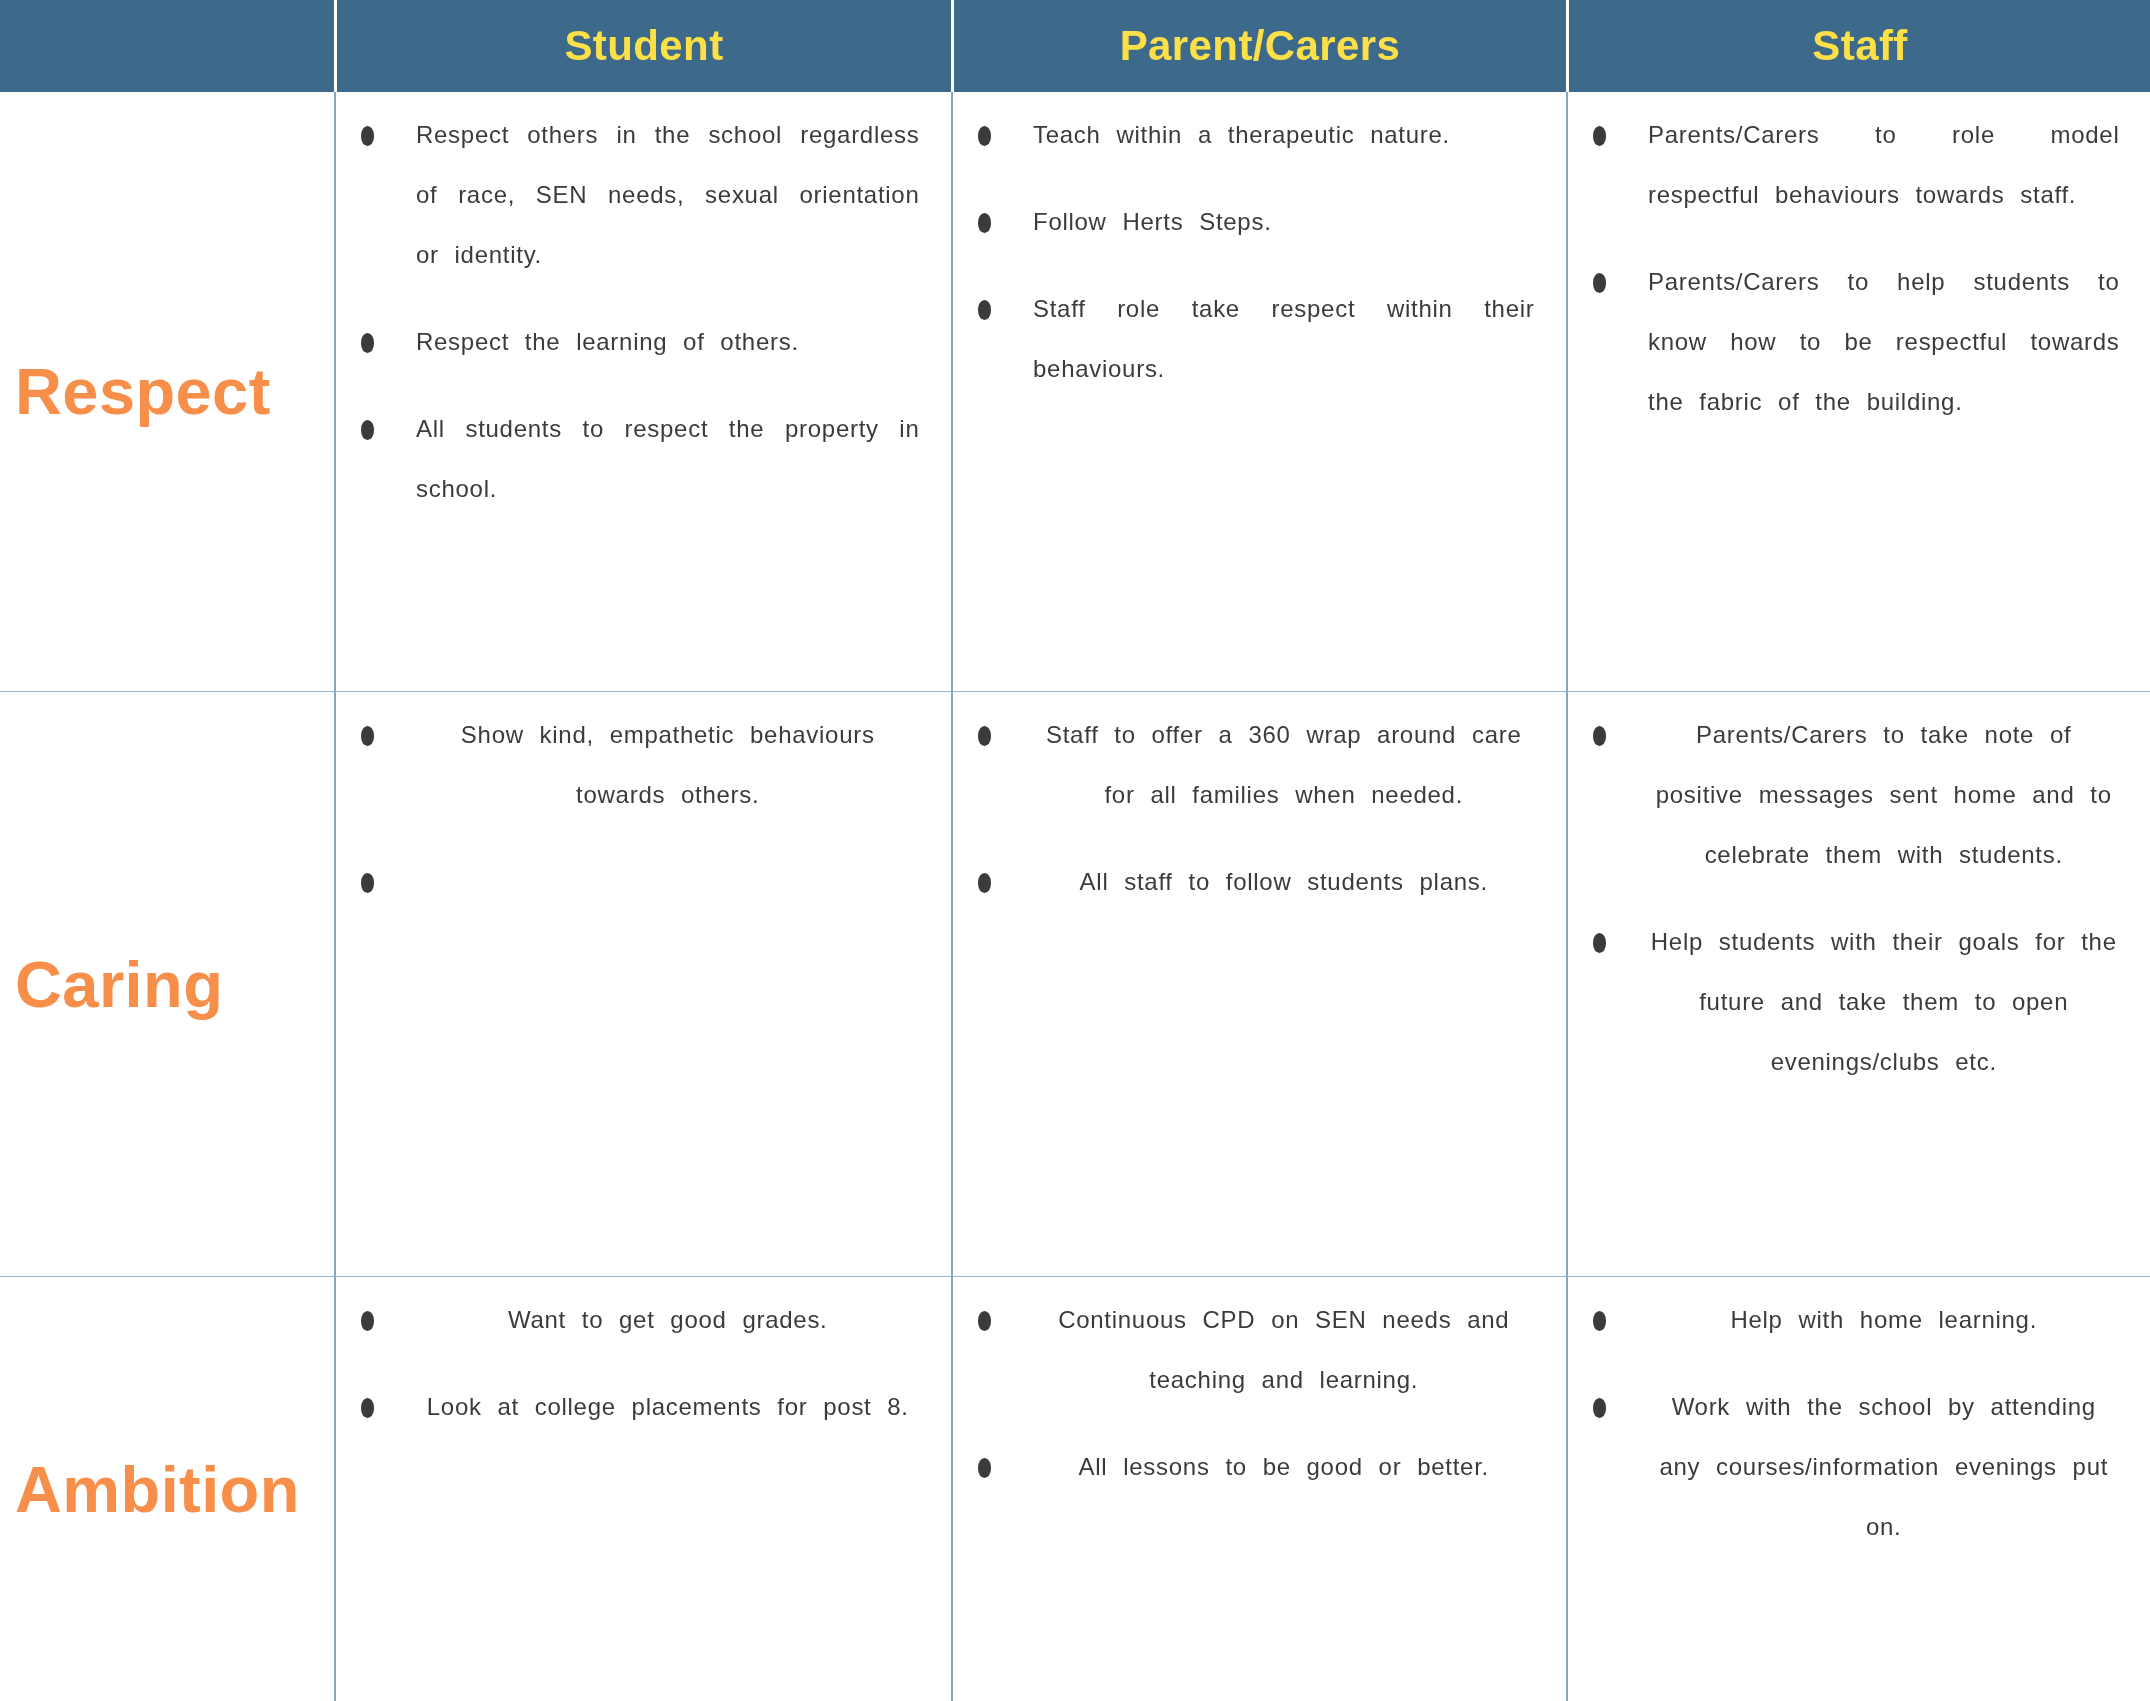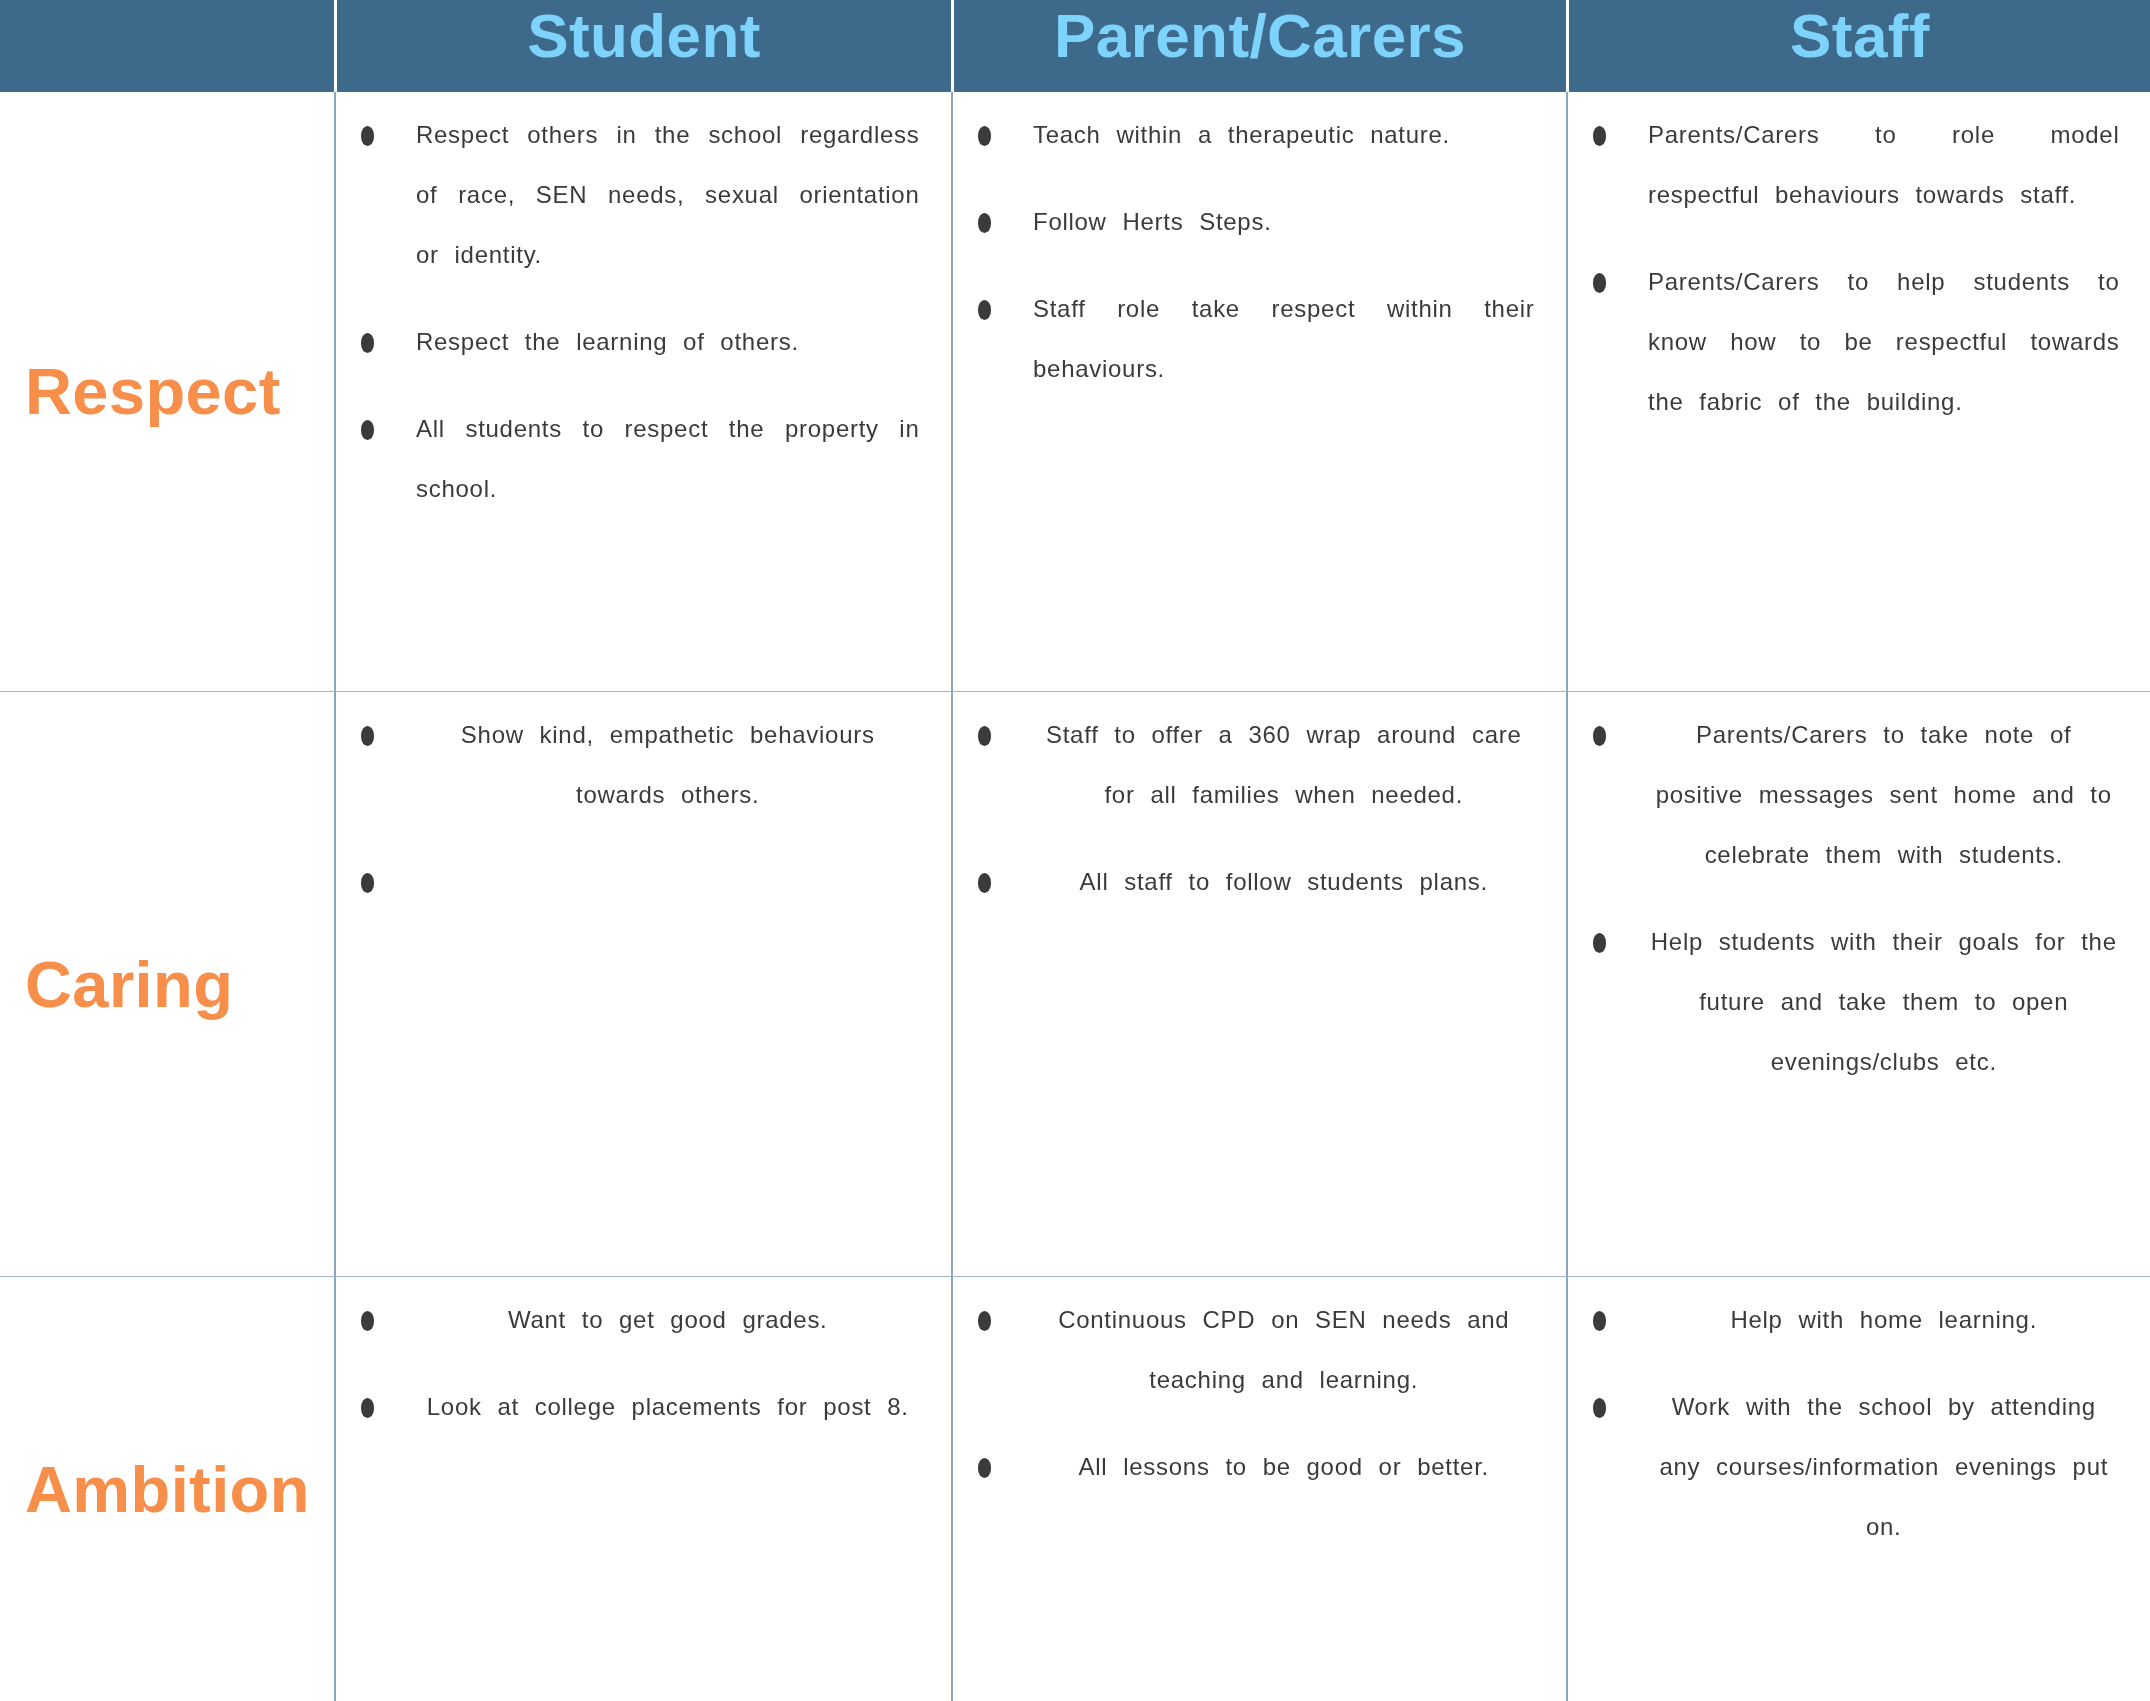--- a/index.html
+++ b/index.html
@@ -20,34 +20,35 @@
     width: 2151px;
     height: 1701px;
     grid-template-columns: 334px 617px 615px 585px;
     grid-template-rows: 92px 599px 585px 426px;
   }
   .cell { box-sizing: border-box; overflow: hidden; }
 
   
   .hcell {
     background: #3d698b;
-    color: #7dd3fc;
+    color: #fde047;
     display: flex;
+    align-items: center;
     justify-content: center;
     font-weight: bold;
-    font-size: 62px;
+    font-size: 42px;
     letter-spacing: 0.4px;
   }
   .hcell.divided { border-left: 3.6px solid #ffffff; }
 
   
   .label-cell {
     display: flex;
     align-items: center;
-    padding-left: 25px;
+    padding-left: 15px;
     color: #f78f4b;
     font-weight: bold;
     font-size: 65px;
     letter-spacing: 0.4px;
   }
   .content-cell {
     border-left: 2.2px solid #8ca7bd;
     padding: 13.4px 27px 4.5px 0;
     color: #3b3b3d;
     font-size: 24px;

